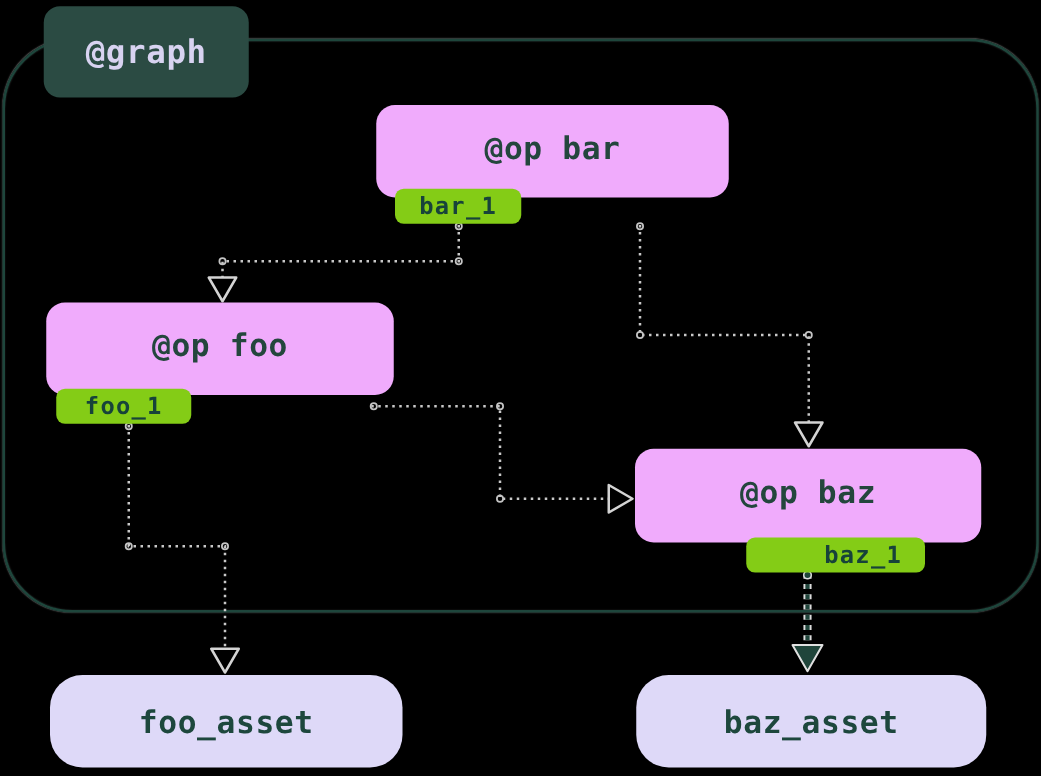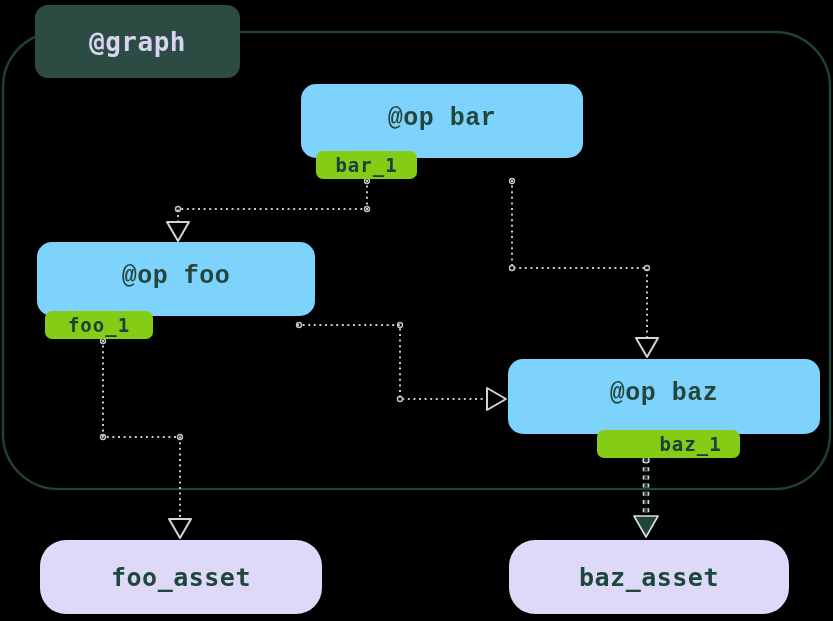--- a/index.html
+++ b/index.html
@@ -10,35 +10,35 @@
   }
   
   #graph-boundary{
     position:absolute;left:2px;top:31px;width:829px;height:459px;
     box-sizing:border-box;border:2.5px solid #1e463c;border-radius:56px;
     box-shadow:0 0 1px rgba(255,255,255,.35), inset 0 0 1px rgba(255,255,255,.25);
     z-index:1;
   }
   
   #graph-label{
-    position:absolute;left:35px;top:5px;width:205px;height:73px;
+    position:absolute;left:35px;top:5px;width:164px;height:73px;
     background:#2b4b43;border-radius:13px;z-index:3;
     display:flex;align-items:center;justify-content:center;
     color:#d8d3f1;font-size:26px;font-weight:700;letter-spacing:.5px;
   }
   
   .op-node{
-    position:absolute;background:#7dd3fc;border-radius:15px;z-index:3;
+    position:absolute;background:#f0abfc;border-radius:15px;z-index:3;
     display:flex;align-items:flex-start;justify-content:center;
-    color:#24463d;font-size:25px;font-weight:600;letter-spacing:.5px;font-family:Liberation Mono, monospace;
+    color:#24463d;font-size:25px;font-weight:600;letter-spacing:.5px;
   }
   .op-node .op-title{margin-top:20px;}
   #op-bar{left:301px;top:84px;width:282px;height:74px;}
   #op-foo{left:37px;top:242px;width:278px;height:74px;}
-  #op-baz{left:508px;top:359px;width:312px;height:75px;text-align:right;}
+  #op-baz{left:508px;top:359px;width:277px;height:75px;text-align:right;}
   
   .output-tag{
     position:absolute;height:28px;background:#84cc16;border-radius:7px;z-index:4;
     display:flex;align-items:center;justify-content:center;
     color:#17433a;font-size:19px;font-weight:600;letter-spacing:1px;
   }
   #tag-bar-1{left:316px;top:151px;width:101px;}
   #tag-bar-2{left:462px;top:151px;width:100px;}
   #tag-foo-1{left:45px; top:311px;width:108px;}
   #tag-foo-2{left:197px;top:311px;width:100px;}

